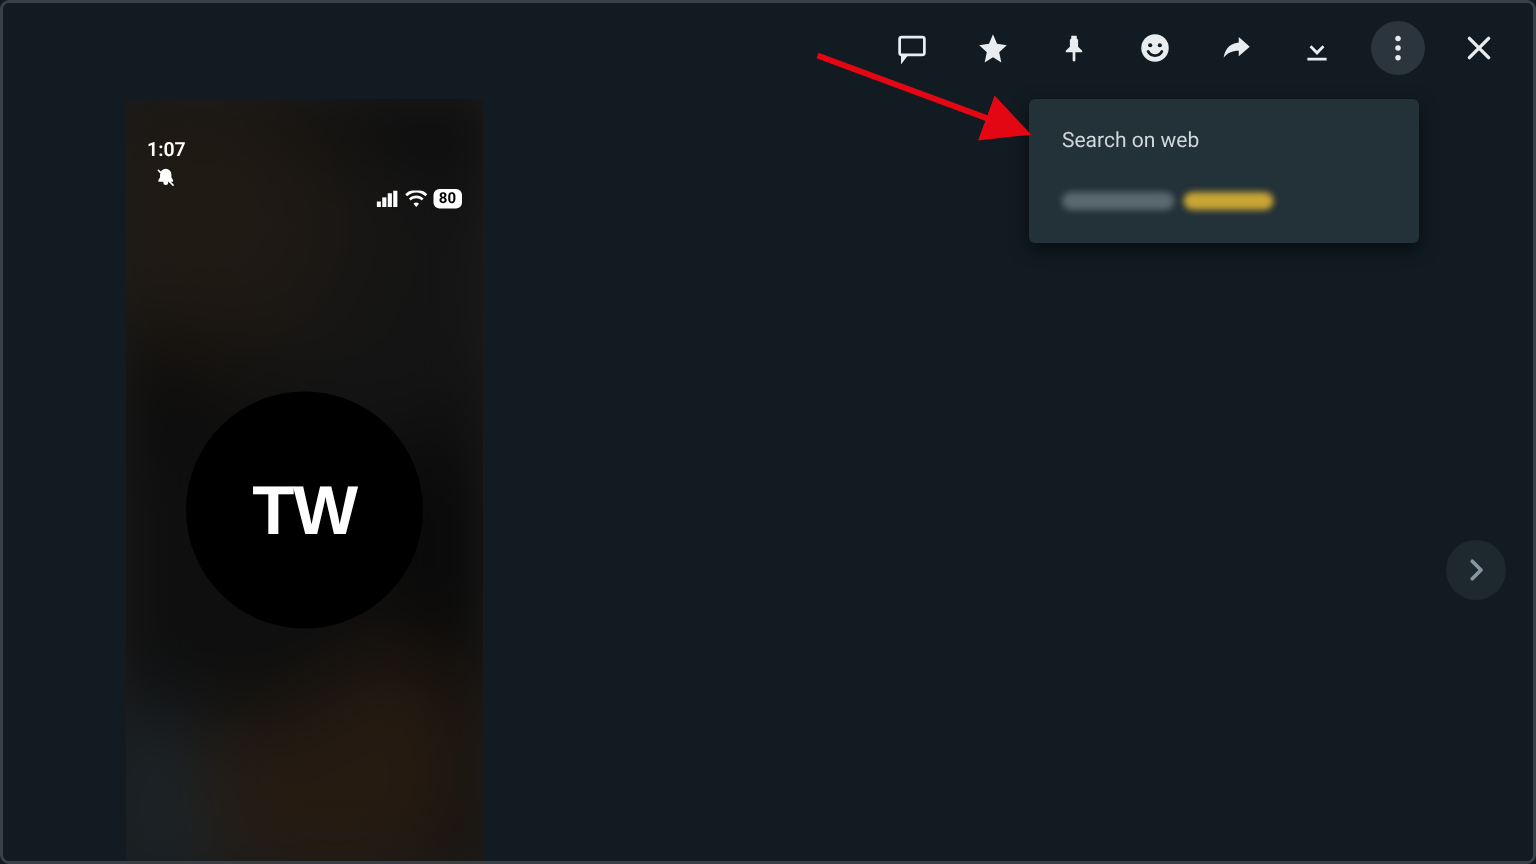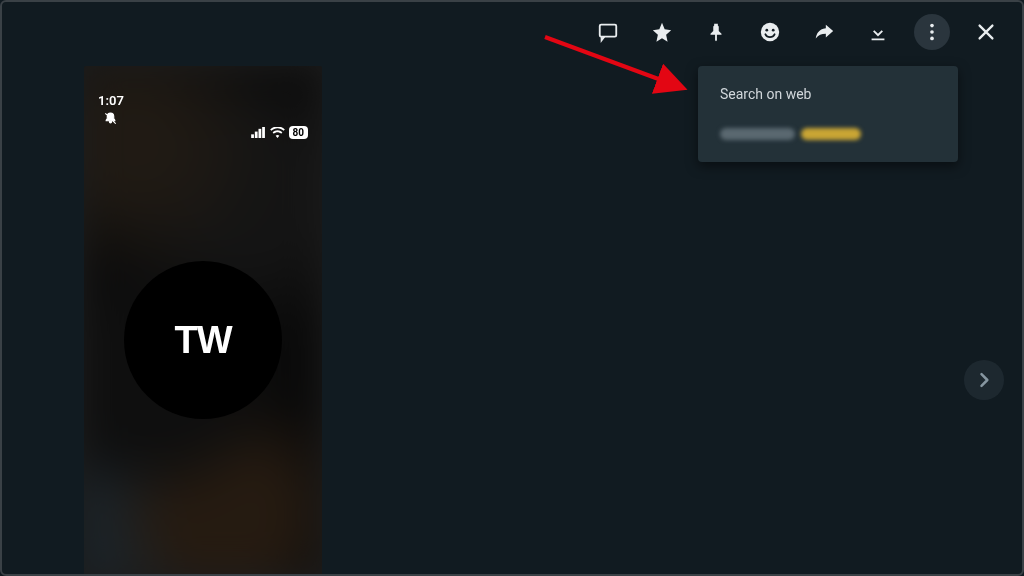--- a/index.html
+++ b/index.html
@@ -43,21 +43,21 @@
     .toolbar-button.active-menu {
       background: #2a353d;
     }
     .toolbar-button svg {
       width: 22px;
       height: 22px;
     }
     .dropdown-menu {
       position: absolute;
       top: 66px;
-      right: 66px;
+      right: 78px;
       width: 260px;
       background: #233138;
       border-radius: 4px;
       box-shadow: 0 4px 12px rgba(0,0,0,0.5);
       padding: 8px 0;
     }
     .dropdown-item {
       padding: 12px 22px;
       color: #d1d7db;
       font-size: 14px;
@@ -168,21 +168,21 @@
       width: 158px;
       height: 158px;
       background: #000;
       border-radius: 50%;
       display: flex;
       align-items: center;
       justify-content: center;
     }
     .logo-text {
       color: #fff;
-      font-size: 38px;
+      font-size: 46px;
       font-weight: 900;
       letter-spacing: -1px;
       font-family: Arial, sans-serif;
     }
   </style>
 </head>
 <body>
 
 <div class="phone-preview">
   <div class="phone-bg"></div>

